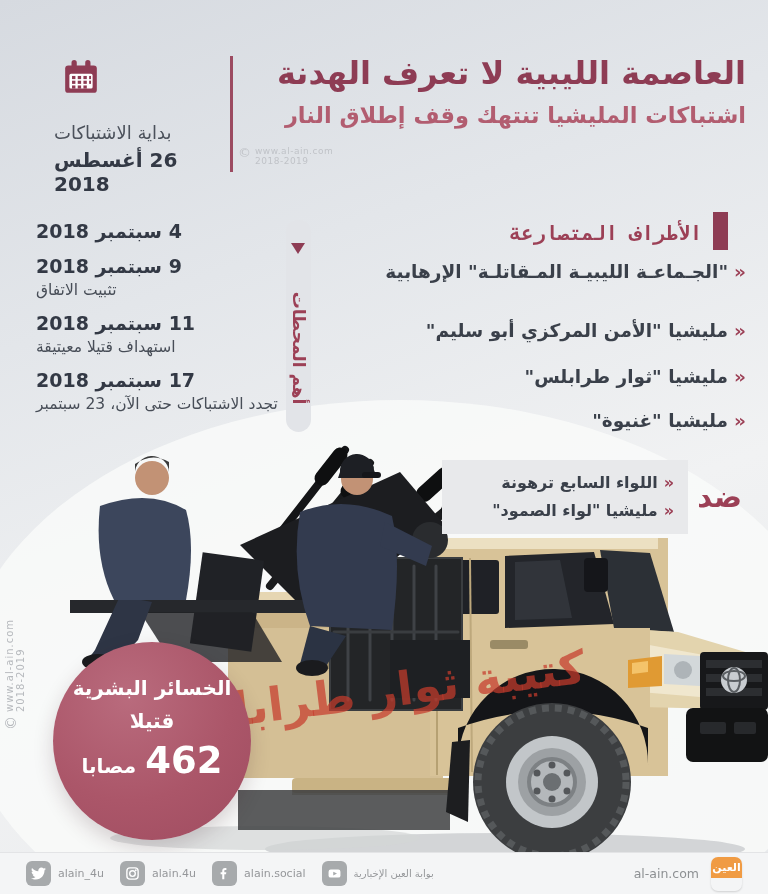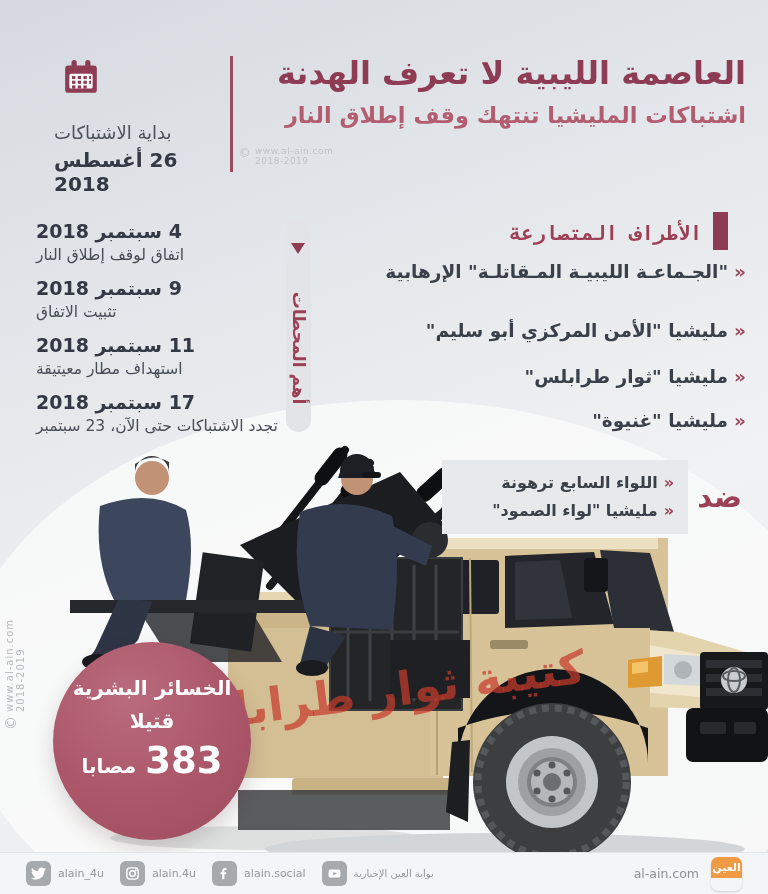--- a/index.html
+++ b/index.html
@@ -230,29 +230,28 @@
     <span class="wm-sym">©</span>
     <span class="wm-lines">
       <span>www.al-ain.com</span><br>
       <span>2018-2019</span>
     </span>
   </div>
 
   <div class="timeline">
     <div class="tl-item">
       <div class="tl-date">4 سبتمبر 2018</div>
-      <div class="tl-event">اتفاق لوقف إطلاق النار</div>
     </div>
     <div class="tl-item">
       <div class="tl-date">9 سبتمبر 2018</div>
       <div class="tl-event">تثبيت الاتفاق</div>
     </div>
     <div class="tl-item">
       <div class="tl-date">11 سبتمبر 2018</div>
-      <div class="tl-event">استهداف مطار معيتيقة</div>
+      <div class="tl-event">استهداف قتيلا معيتيقة</div>
     </div>
     <div class="tl-item">
       <div class="tl-date">17 سبتمبر 2018</div>
       <div class="tl-event">تجدد الاشتباكات حتى الآن، 23 سبتمبر</div>
     </div>
   </div>
 
   <div class="ribbon">
     <div class="tri"></div>
     <div class="ribbon-label">أهم المحطات</div>
@@ -285,21 +284,21 @@
       <span class="bullet">«</span><span>مليشيا "لواء الصمود"</span>
     </div>
   </div>
 
   <div class="casualties">
     <div class="c-title">الخسائر البشرية</div>
     <div class="c-row">
       <span class="c-word">قتيلا</span>
     </div>
     <div class="c-row">
-      <span class="c-num">383</span>
+      <span class="c-num">462</span>
       <span class="c-word">مصابا</span>
     </div>
   </div>
 
   <div class="side-watermark">
     <span class="wm-sym">©</span>
     <span class="wm-lines">
       <span>www.al-ain.com</span><br>
       <span>2018-2019</span>
     </span>

